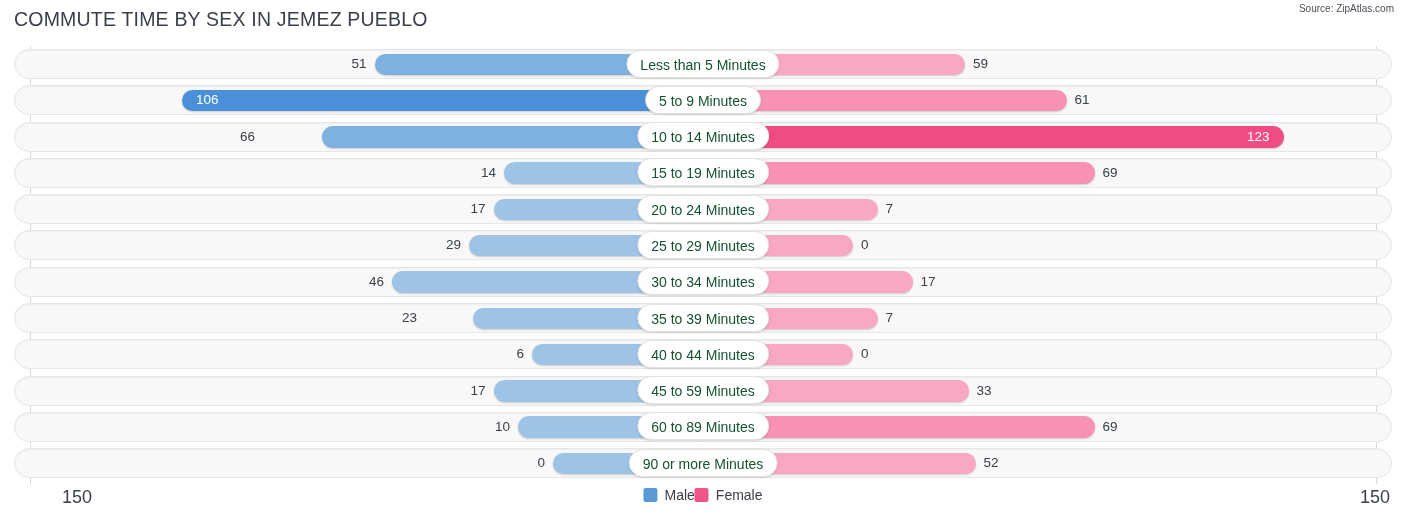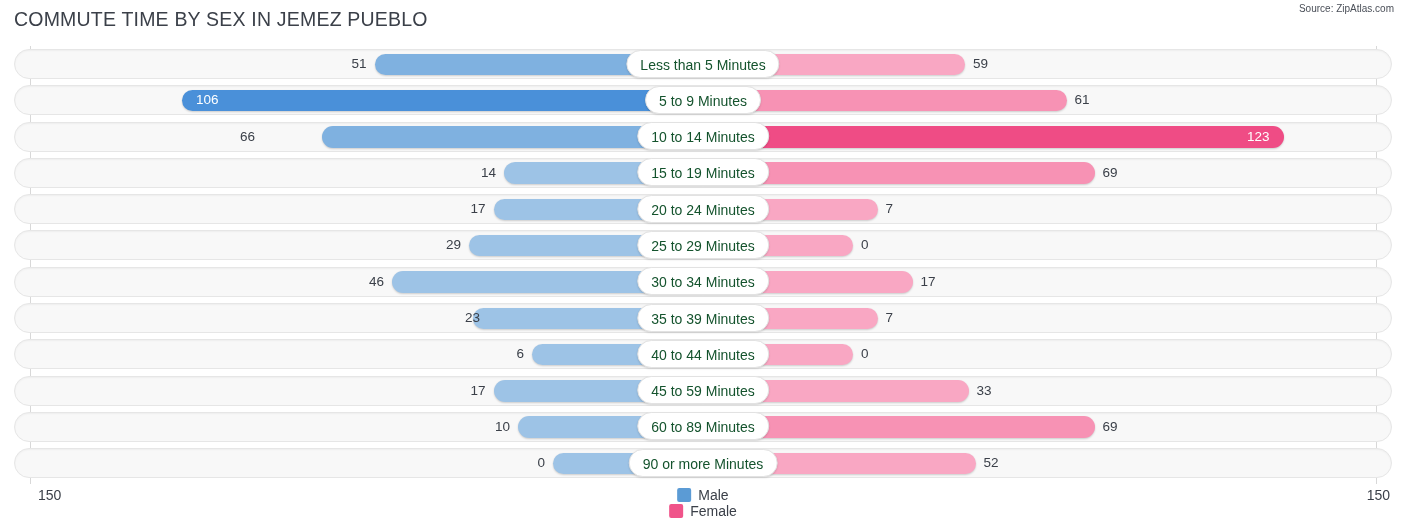--- a/index.html
+++ b/index.html
@@ -130,34 +130,34 @@
   
   .footer {
     position: absolute;
     left: 0; top: 484px;
     width: 1406px;
     height: 38px;
   }
   .axis-min, .axis-max {
     position: absolute;
     top: 3px;
-    font-size: 14px;
-    color: #3b4049;
+    font-size: 18px;
+    color: #3b4049;
+    margin-left: 24px;
   }
   .axis-min { left: 38px; }
   .axis-max { right: 16px; }
 
   .legend {
     position: absolute;
     left: 50%;
     transform: translateX(-50%);
     top: 3px;
     display: flex;
     align-items: center;
-    flex-direction: column;
   }
   .legend-item {
     display: flex;
     align-items: center;
     gap: 7px;
   }
   .swatch {
     width: 14px; height: 14px;
     border-radius: 2px;
     display: inline-block;
@@ -232,21 +232,21 @@
           <div class="bar male" style="left: 392px; width: 311px; background: rgb(157, 195, 230);"></div>
           <div class="bar female" style="left: 703px; width: 209.5px; background: rgb(249, 167, 195);"></div>
           <div class="val left" style="right: 1022px;">46</div>
           <div class="val right" style="left: 920.5px;">17</div>
           <div class="pill">30 to 34 Minutes</div>
         </div>
         <div class="row">
           <div class="track"></div>
           <div class="bar male" style="left: 472.5px; width: 230.5px; background: rgb(157, 195, 230);"></div>
           <div class="bar female" style="left: 703px; width: 174.5px; background: rgb(249, 167, 195);"></div>
-          <div class="val left" style="right: 926px; text-align: center;">23</div>
+          <div class="val left" style="right: 989px; text-align: center;">23</div>
           <div class="val right" style="left: 885.5px;">7</div>
           <div class="pill">35 to 39 Minutes</div>
         </div>
         <div class="row">
           <div class="track"></div>
           <div class="bar male" style="left: 532px; width: 171px; background: rgb(157, 195, 230);"></div>
           <div class="bar female" style="left: 703px; width: 150px; background: rgb(249, 167, 195);"></div>
           <div class="val left" style="right: 882px;">6</div>
           <div class="val right" style="left: 861px;">0</div>
           <div class="pill">40 to 44 Minutes</div>

